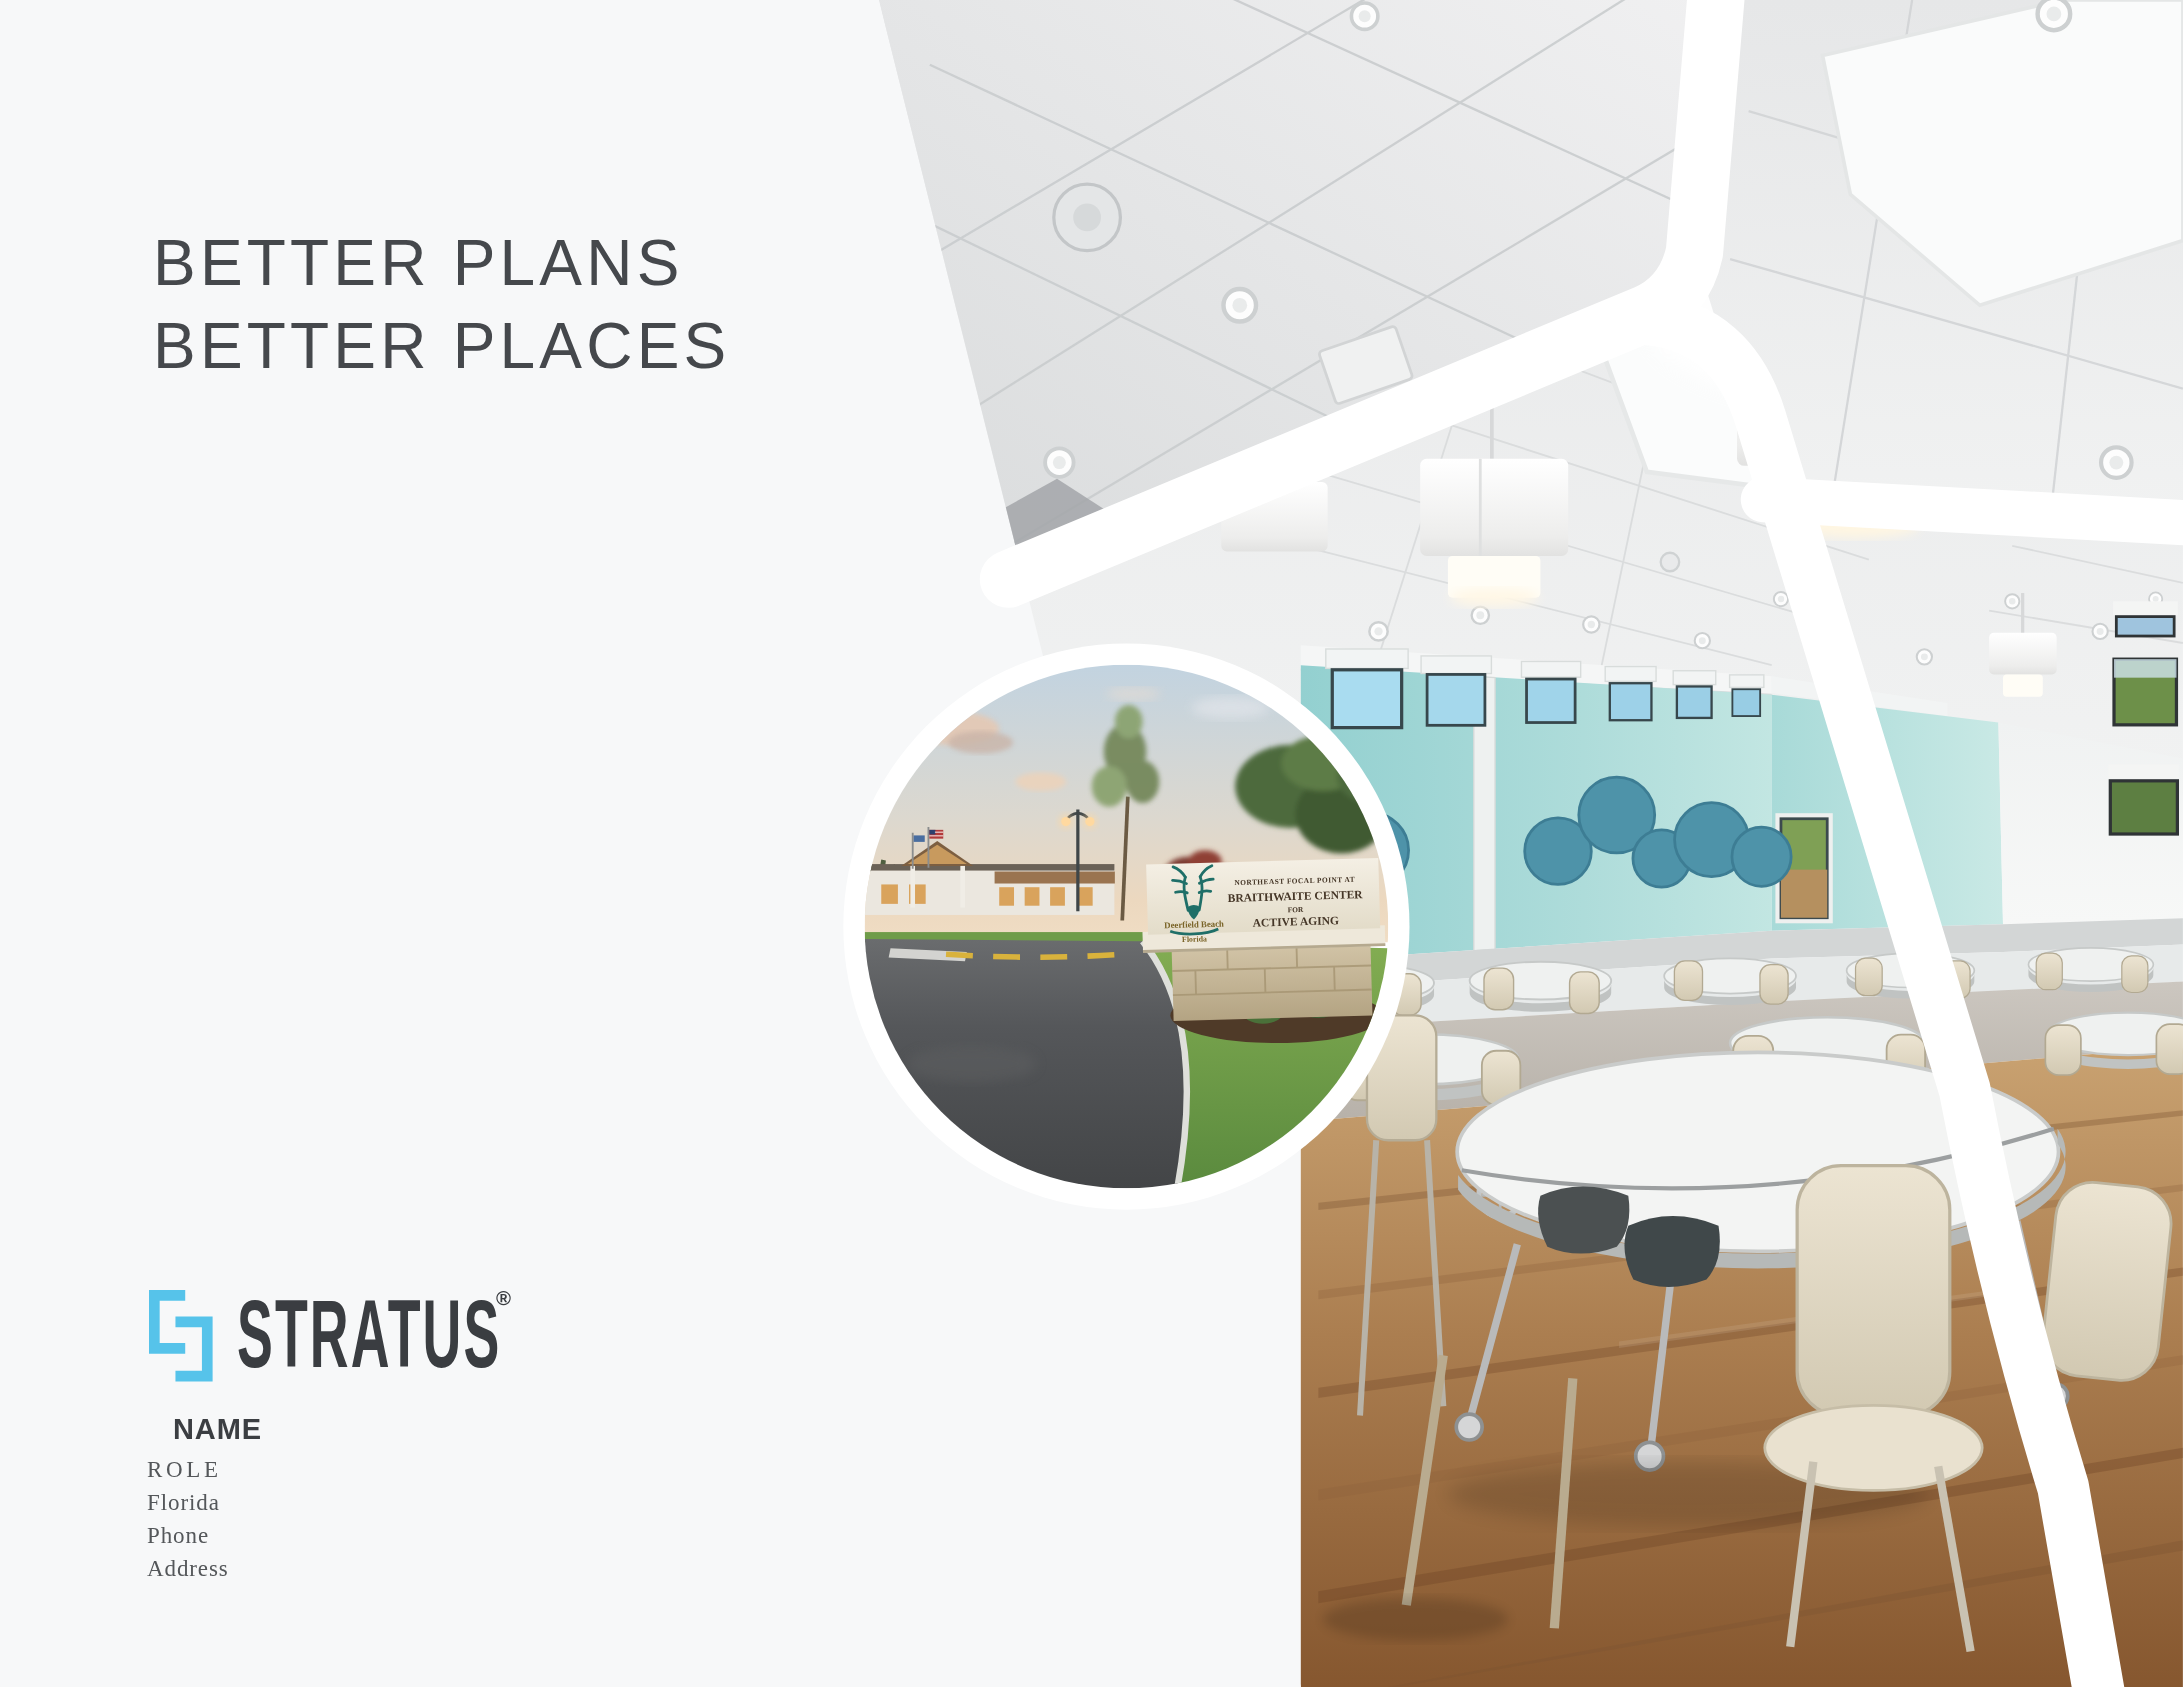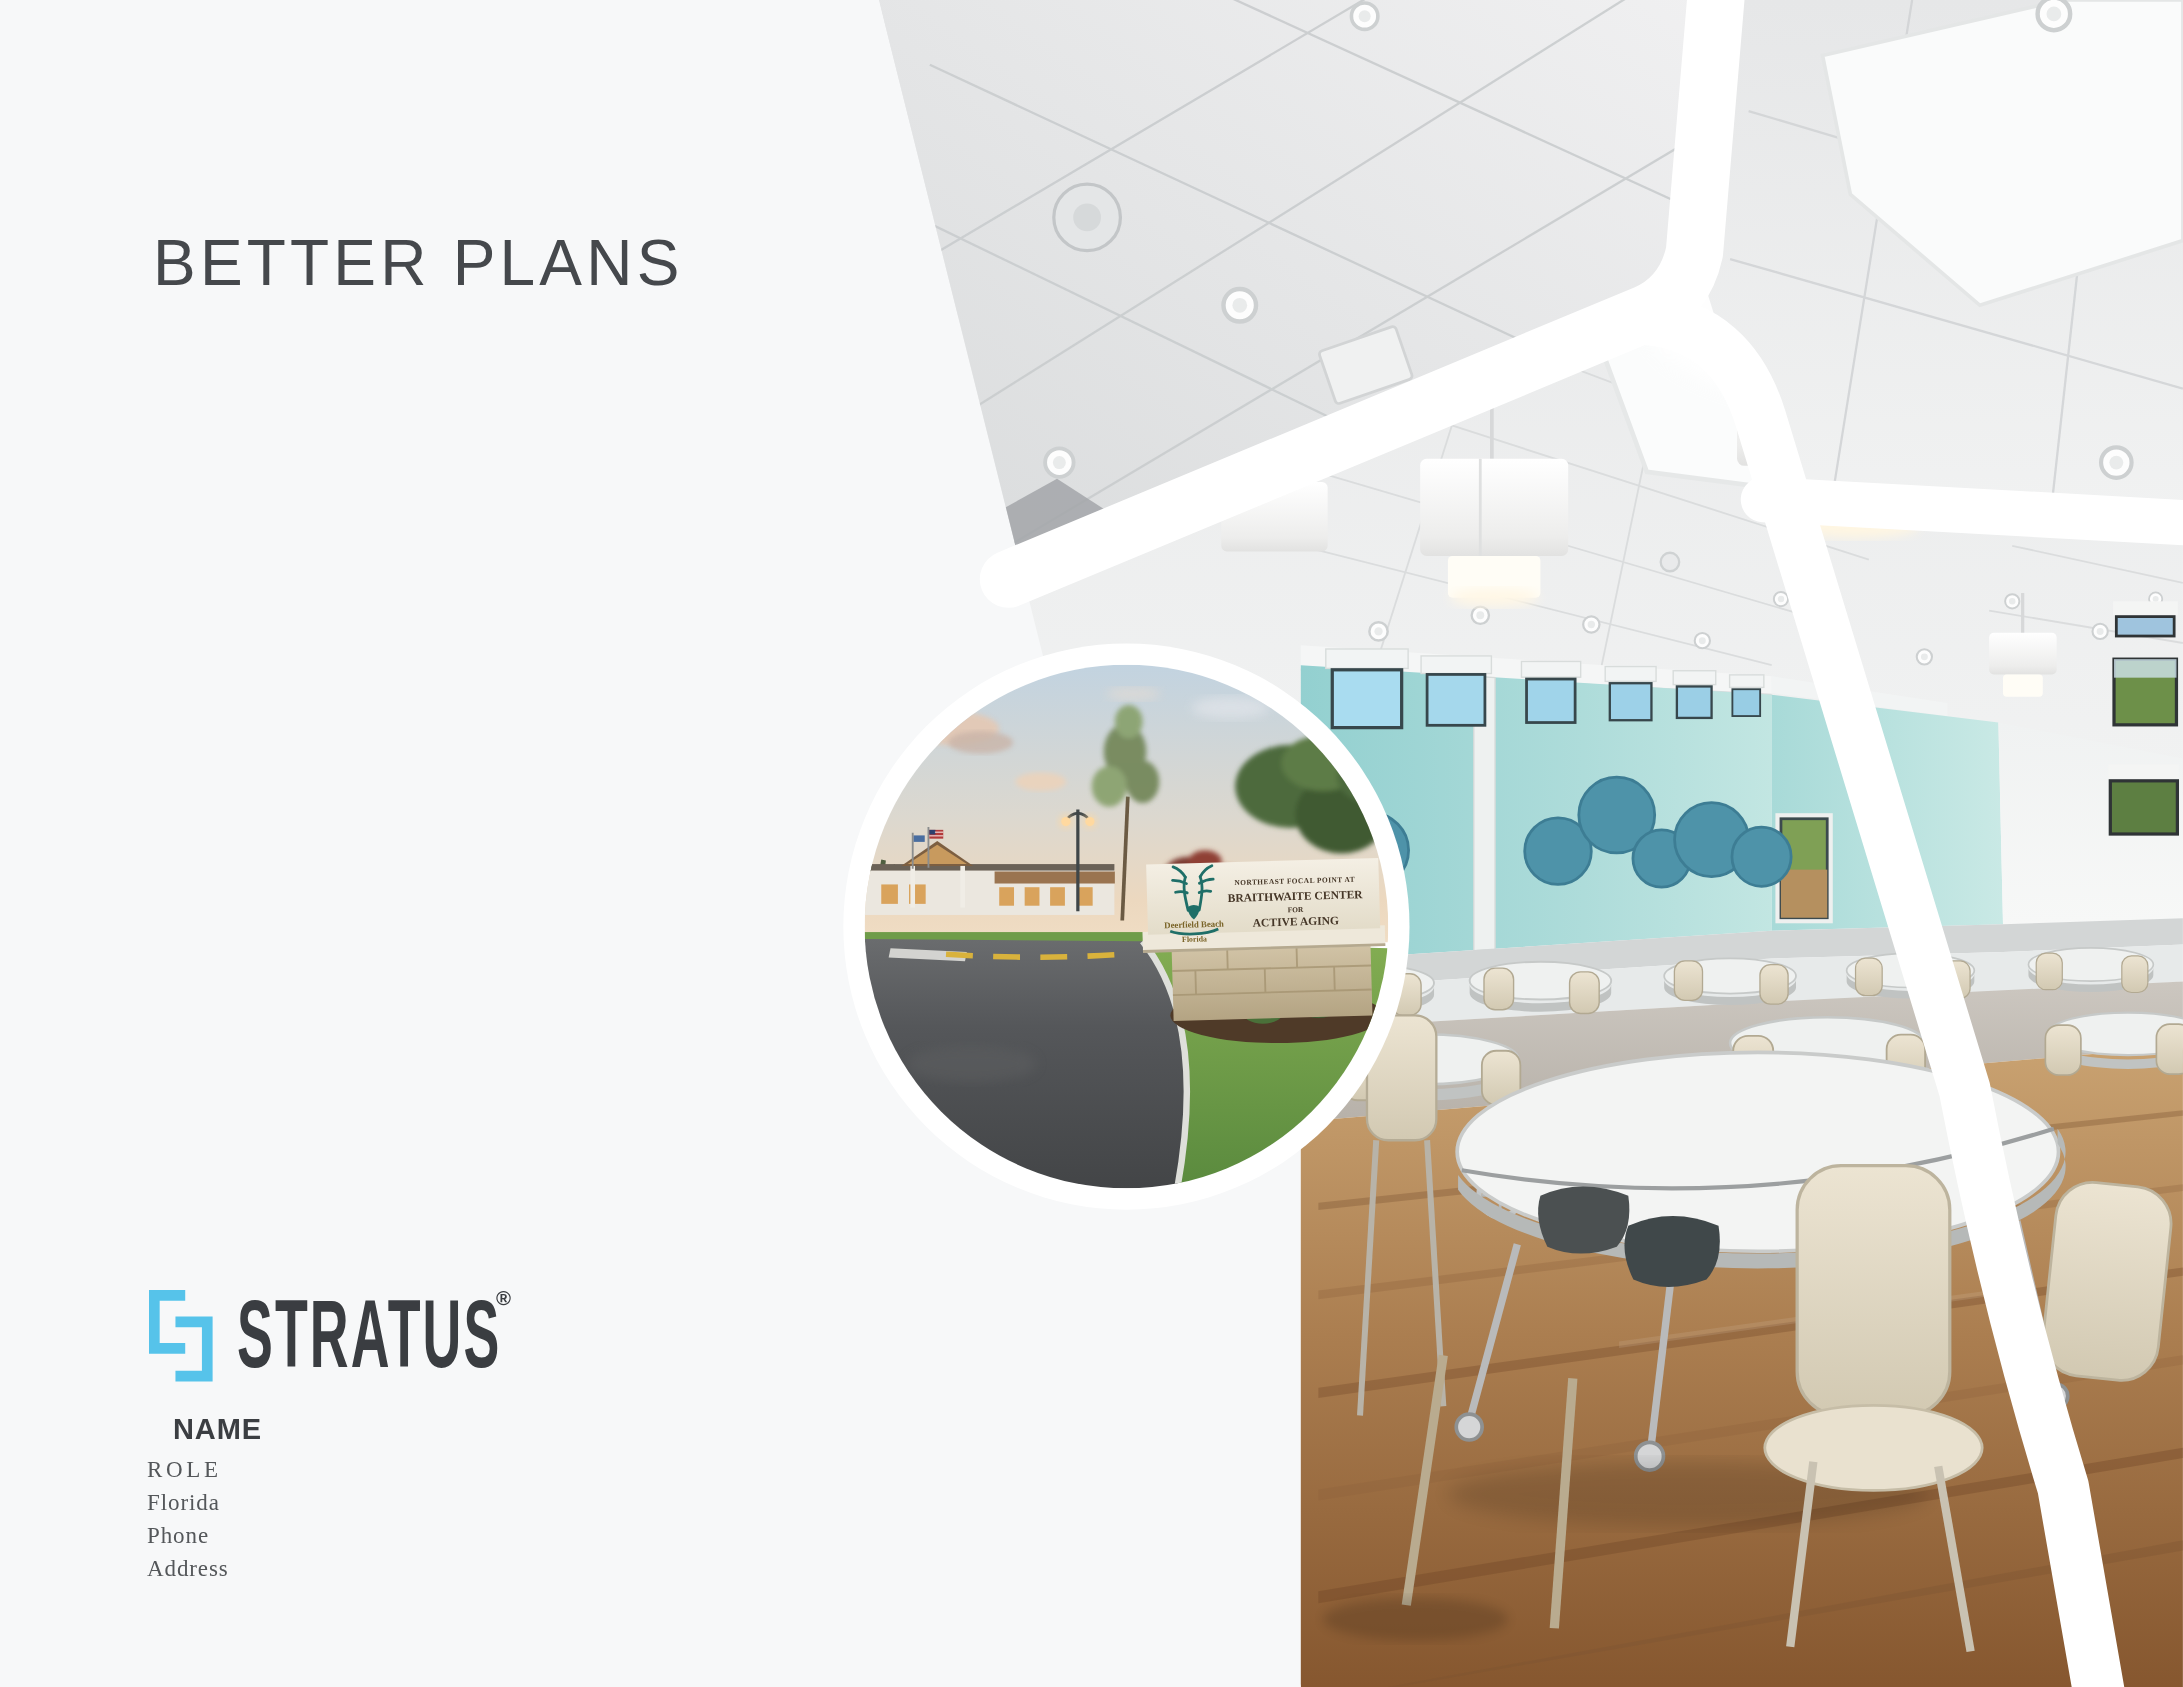--- a/index.html
+++ b/index.html
@@ -501,20 +501,21 @@
             <text x="2800" y="1972" font-size="16">FOR</text>
             <text x="2800" y="2001" font-size="25">ACTIVE AGING</text>
           </g>
         </g>
       </g>
     </g>
   </svg>
 
   <div class="abs headline">
     <div>BETTER PLANS</div>
+    <div>BETTER PLACES</div>
   </div>
 
   <svg class="abs logo-icon" width="65" height="93" viewBox="0 0 140 200">
     <path d="M0,0 H78 V23 H23 V114 H78 V137 H0 Z" fill="#56c3ea"></path>
     <path d="M57,57 H137 V80 H114 V174 H137 V197 H57 V174 H114 M137,80 V174" fill="none"></path>
     <path d="M57,57 H137 V197 H57 V174 H114 V80 H57 Z" fill="#56c3ea"></path>
   </svg>
 
   <div class="abs wordmark">STRATUS</div>
   <div class="abs regmark">®</div>

